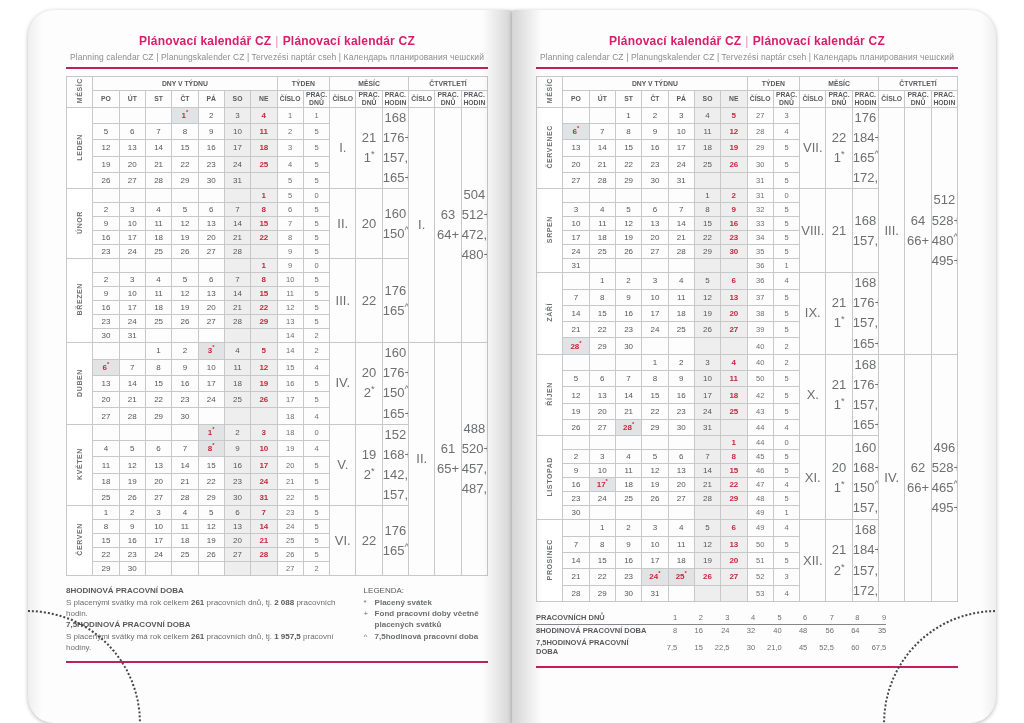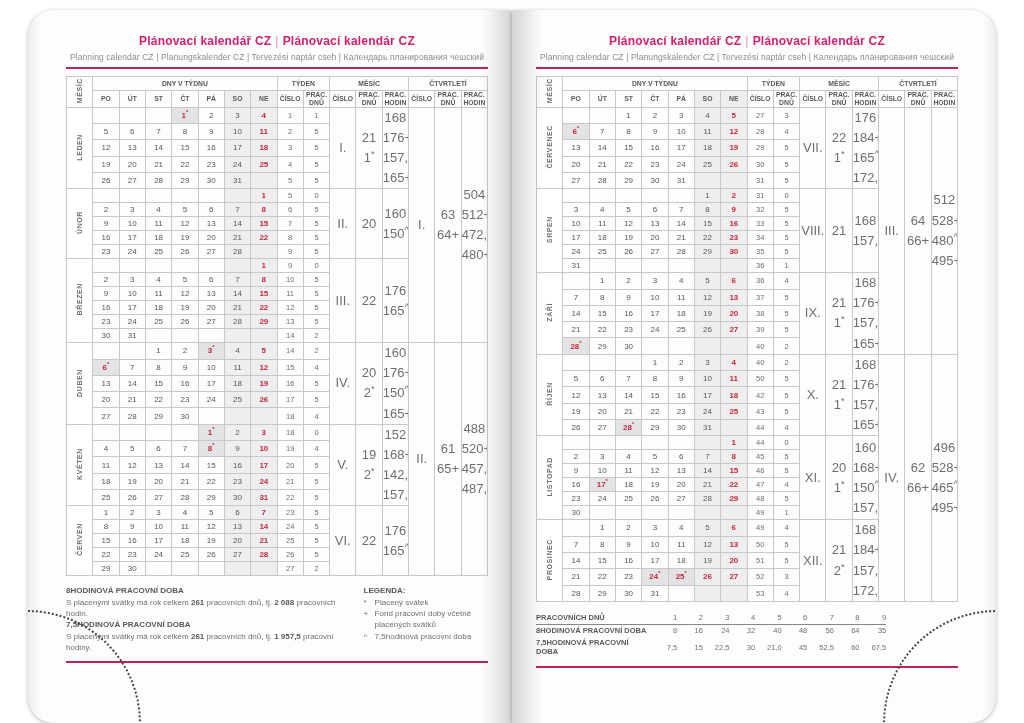--- a/index.html
+++ b/index.html
@@ -52,24 +52,24 @@
   td.mlab { background:#fff; }
   .vtext { writing-mode:vertical-rl; transform:rotate(180deg); font-size:7px; font-weight:700;
            color:#6d6f71; letter-spacing:.6px; display:inline-block; max-height:80px; }
   sup { font-size:.72em; line-height:0; vertical-align:super; }
 
   
   .foot-left { display:flex; margin-top:9px; font-size:8px; color:#6d6f71; line-height:1.42; }
   .foot-sections { width:308px; }
   .fs-title { font-weight:700; color:#58595b; }
   .foot-legend { margin-left:22px; }
-  .legend-title { font-weight:700; color:#58595b; }
+  .legend-title { font-weight:400; color:#58595b; }
   .legend-item { display:flex; }
   .legend-item .sym { width:11px; flex:0 0 11px; }
-  .legend-item .ltxt { max-width:128px; }
+  .legend-item .ltxt { max-width:128px;font-weight:bold; }
   b { color:#58595b; }
 
   
   table.wdays { border-collapse:collapse; margin-top:10px; font-size:7.5px; color:#6d6f71; width:83%; }
   table.wdays td { padding:1.5px 0; }
   table.wdays td.lbl { text-align:left; font-weight:700; color:#58595b; width:128px; }
   table.wdays td.val { text-align:right; width:29px; }
   table.wdays tr.hdr td { border-bottom:1px solid #85878a; }
 
   .botrule { height:2px; background:#c0205e; margin-top:8px; }

